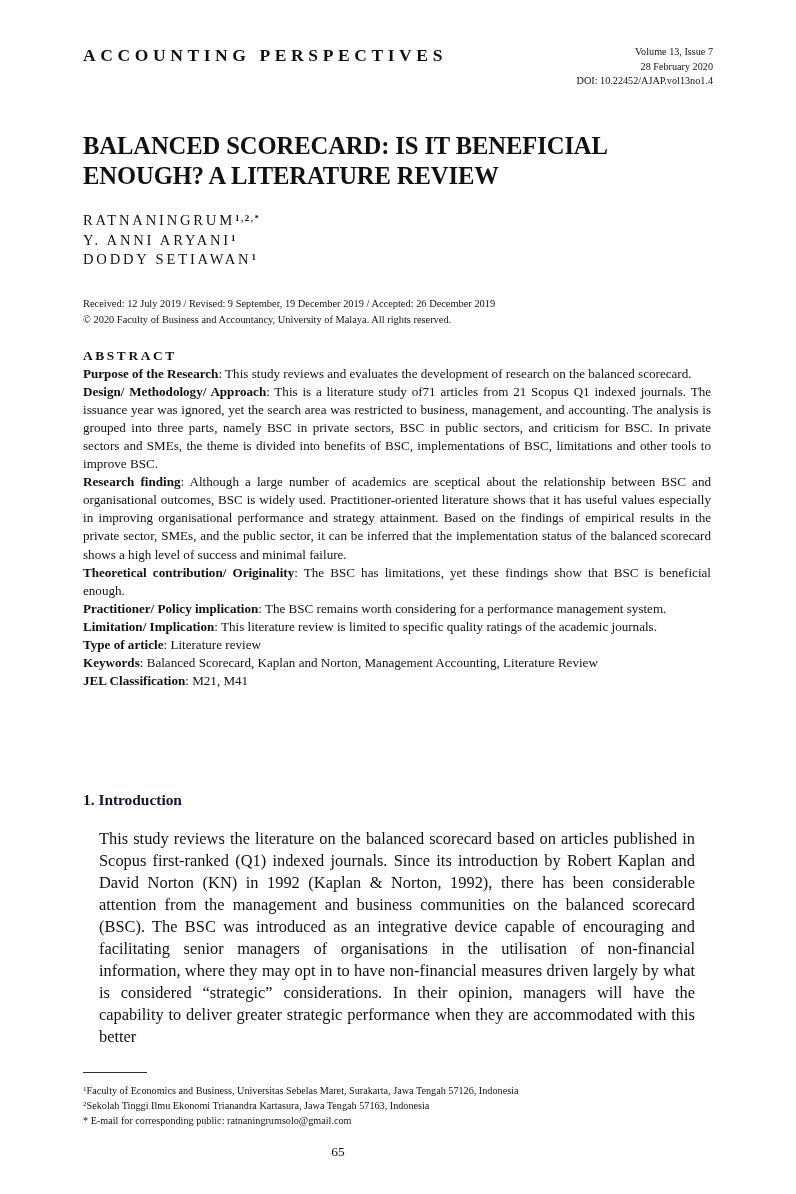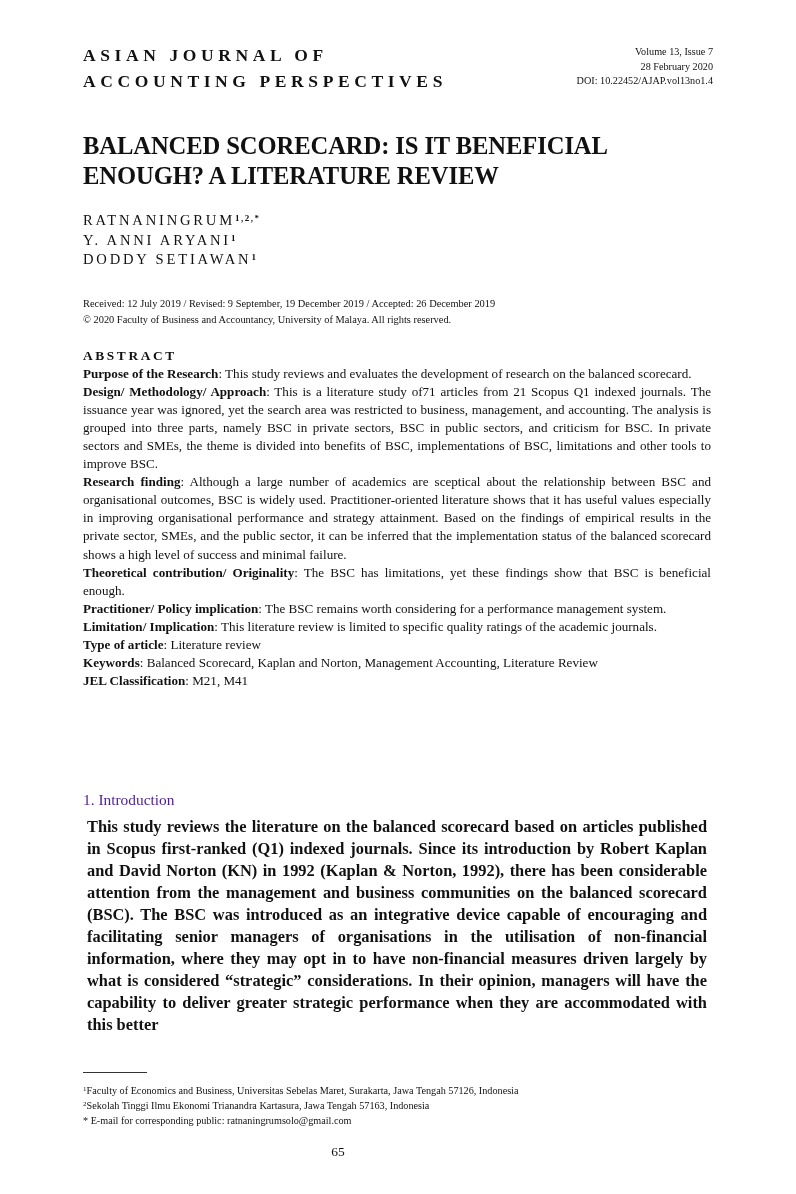--- a/index.html
+++ b/index.html
@@ -96,34 +96,34 @@
     margin: 0;
   }
   .abstract b {
     font-weight: bold;
   }
   .section-heading {
     position: absolute;
     left: 83px;
     top: 791px;
     font-size: 15.4px;
-    font-weight: normal;
-    color: #4c1d95;
+    font-weight: bold;
+    color: #0f172a;
   }
   .intro-body {
     position: absolute;
     left: 83px;
     top: 812px;
     width: 628px;
     font-size: 16.4px;
     line-height: 21.95px;
     text-align: justify;
     color: #111;
   }
-  .intro-body p { margin: 4px; font-weight: bold; }
+  .intro-body p { margin: 16px; }
   .footnote-rule {
     position: absolute;
     left: 83px;
     top: 1072px;
     width: 64px;
     height: 0;
     border-top: 1px solid #333;
   }
   .footnotes {
     position: absolute;
@@ -148,21 +148,20 @@
     font-size: 13.5px;
     color: #111;
   }
 </style>
 </head>
 <body>
 
 <div class="page">
 
   <div class="journal-name">
-    <div>ASIAN JOURNAL OF</div>
     <div>ACCOUNTING PERSPECTIVES</div>
   </div>
 
   <div class="issue-info">
     <div>Volume 13, Issue 7</div>
     <div>28 February 2020</div>
     <div>DOI: 10.22452/AJAP.vol13no1.4</div>
   </div>
 
   <div class="paper-title">

